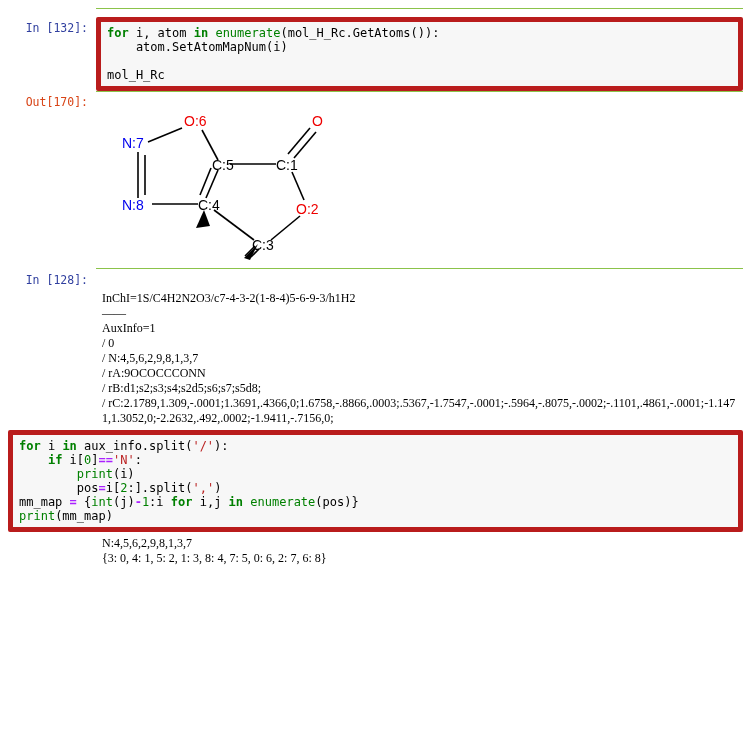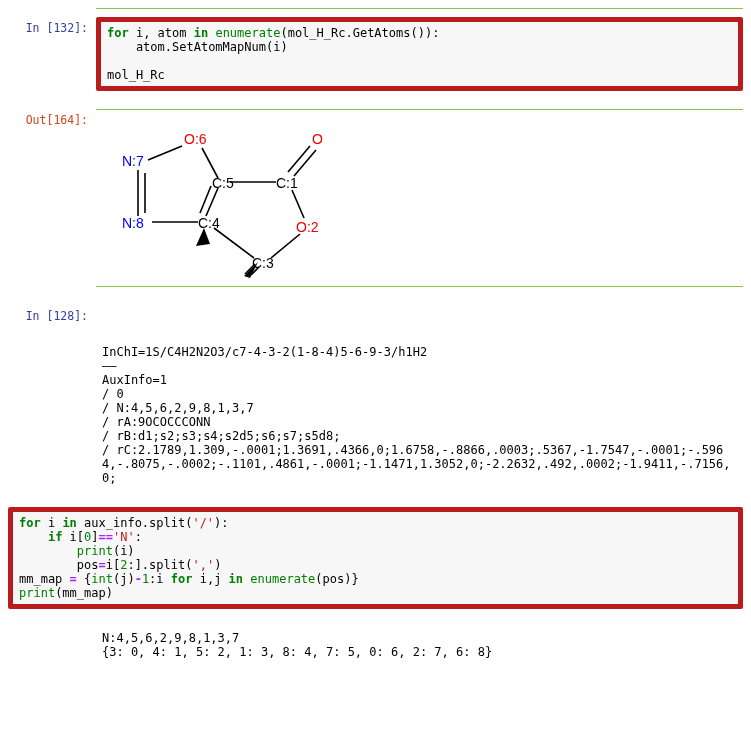--- a/index.html
+++ b/index.html
@@ -7,21 +7,21 @@
     margin: 0;
     padding: 8px;
     background: #fff;
     font-family: "DejaVu Sans Mono", Menlo, Consolas, monospace;
     font-size: 12px;
     color: #000;
     width: 751px;
   }
   .cell {
     display: flex;
-    margin-bottom: 18px;
+    margin-bottom: 0;
   }
   .prompt {
     width: 88px;
     flex-shrink: 0;
     text-align: right;
     padding-right: 8px;
     padding-top: 4px;
     font-size: 11.5px;
   }
   .prompt.in { color: #303F9F; }
@@ -36,20 +36,21 @@
     border-radius: 2px;
     padding: 4px 6px;
     white-space: pre;
     overflow-x: auto;
   }
   .output-area {
     padding: 4px 6px;
     white-space: pre-wrap;
     word-break: break-all;
     overflow-wrap: break-word;
+    font-family: Liberation Serif, serif;
   }
   .exec-result {
     border: 1px solid #8bc34a;
     border-left: none;
     border-right: none;
     padding: 8px 0;
     display: flex;
     justify-content: flex-start;
   }
   .kw { color: #008000; font-weight: bold; }
@@ -76,21 +77,21 @@
 
 <div class="cell">
   <div class="prompt in">In  [132]:</div>
   <div class="area input-area"><span class="kw">for</span> i, atom <span class="kw">in</span> <span class="builtin">enumerate</span>(mol_H_Rc.GetAtoms()):
     atom.SetAtomMapNum(i)
 
 mol_H_Rc</div>
 </div>
 
 <div class="cell">
-  <div class="prompt out">Out[164]:</div>
+  <div class="prompt out">Out[170]:</div>
   <div class="area exec-result">
     <svg class="mol" width="260" height="160" viewBox="0 0 260 160">
 
       <line class="bond" x1="42" y1="52" x2="42" y2="98"></line>
       <line class="bond" x1="49" y1="55" x2="49" y2="95"></line>
 
       <line class="bond" x1="52" y1="42" x2="86" y2="28"></line>
 
       <line class="bond" x1="106" y1="30" x2="122" y2="60"></line>
 

